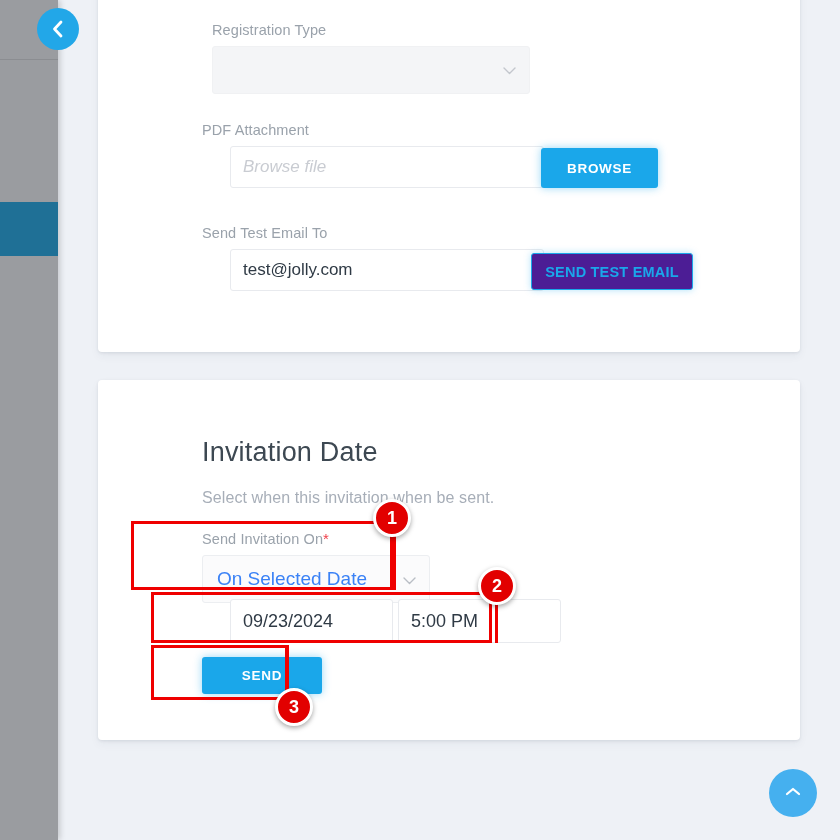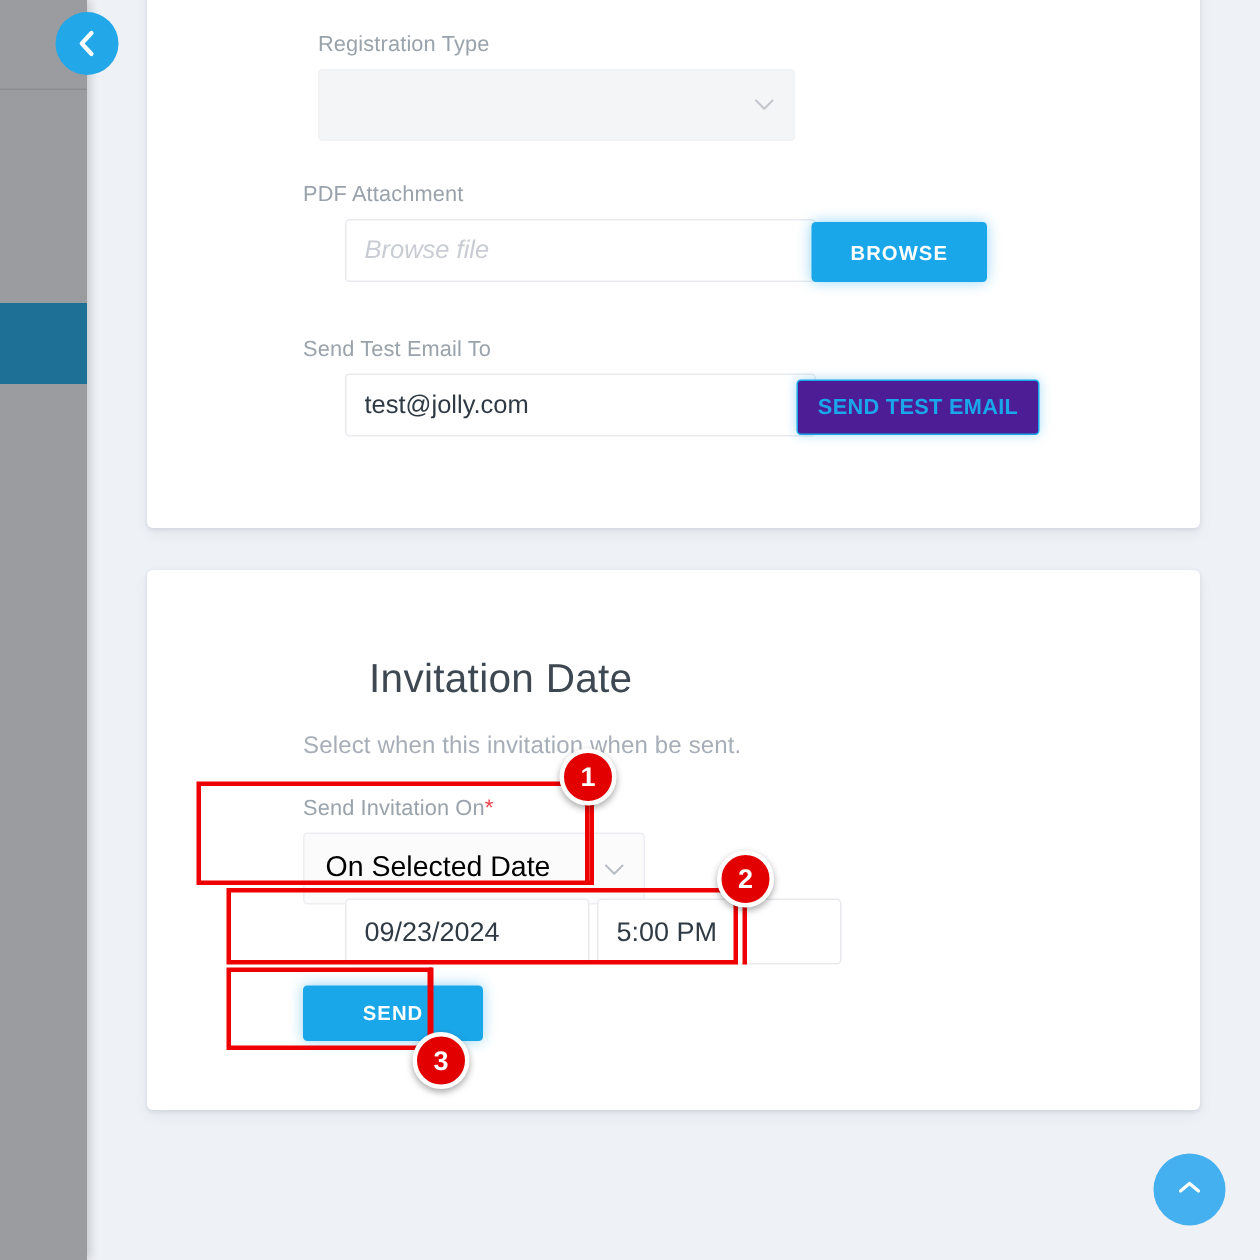--- a/index.html
+++ b/index.html
@@ -106,21 +106,21 @@
   }
   .select-enabled {
     width: 100%; height: 48px;
     background: #fbfbfc;
     border: 1px solid #eceef1;
     border-radius: 3px;
     position: relative;
     display: flex; align-items: center;
     padding: 8px 14px;
     font-size: 19px;
-    color: #000000;
+    color: #3b82f6;
   }
   .chev {
     position: absolute; right: 13px; top: 50%;
     transform: translateY(-50%);
     pointer-events: none;
   }
 
   .btn-filled {
     background: #1aa7ea;
     color: #ffffff;
@@ -144,21 +144,20 @@
     cursor: pointer;
     box-shadow: 0 0 7px rgba(26,167,234,0.35);
     font-family: "Liberation Sans", sans-serif;
   }
 
   .card-title {
     font-size: 27px;
     color: #3d4852;
     font-weight: normal;
     letter-spacing: .2px;
-    margin-left: 44px;
   }
   .card-sub {
     font-size: 16px;
     color: #a7aeb8;
     margin-top: 9px;
     letter-spacing: .1px;
   }
 
   
   .anno-layer {

